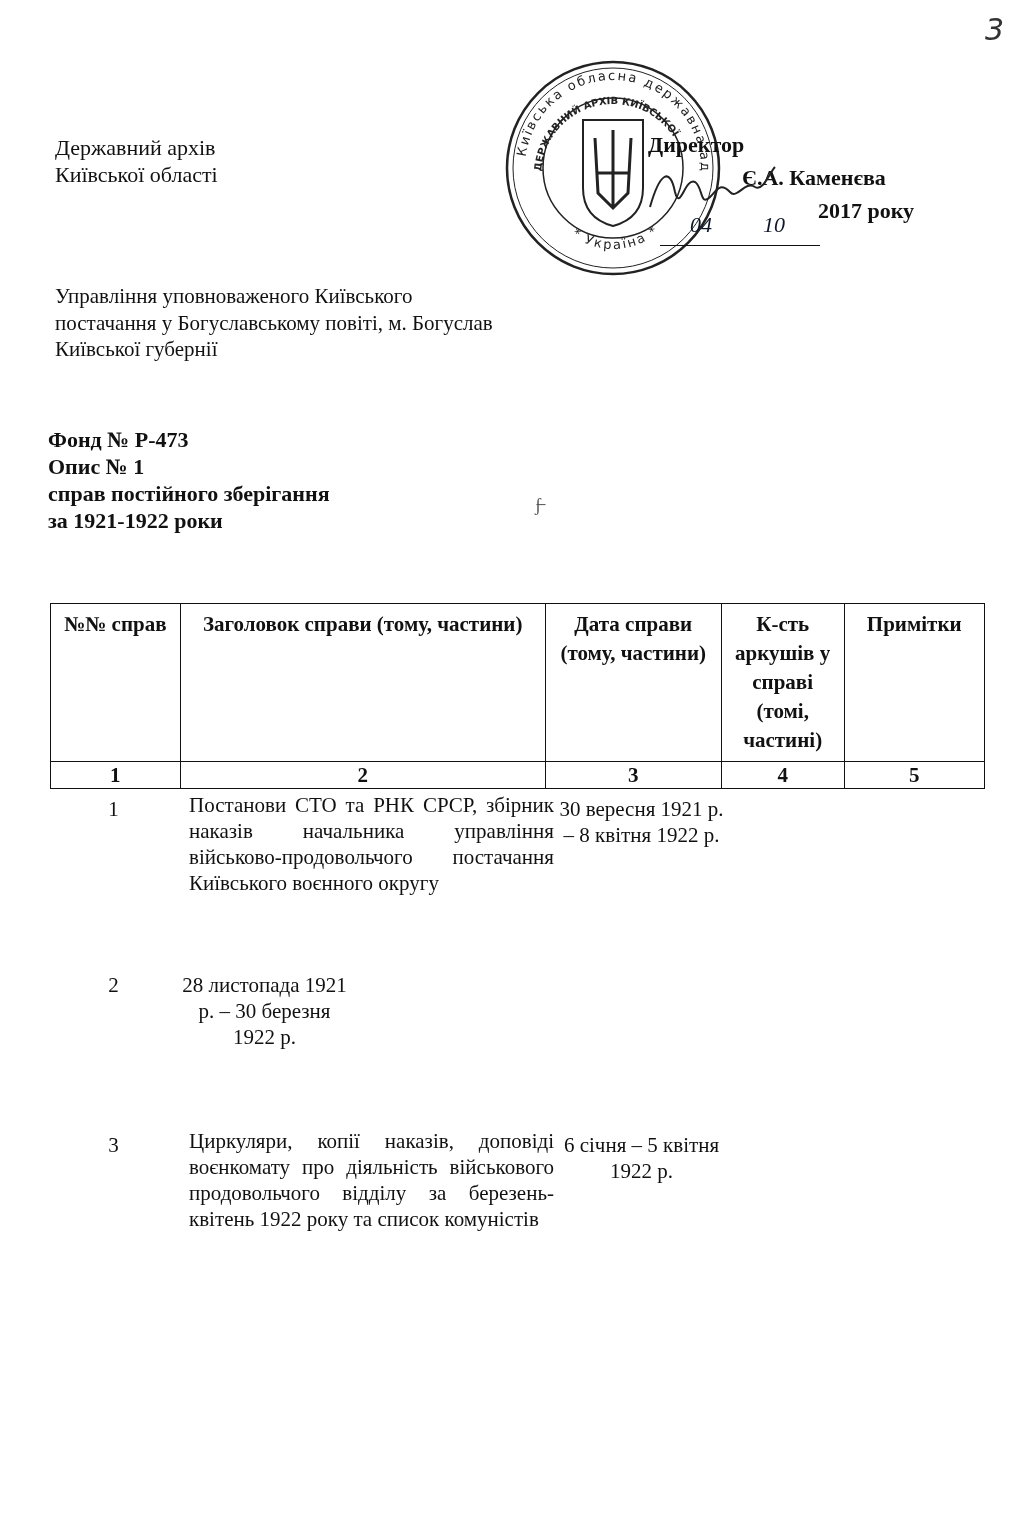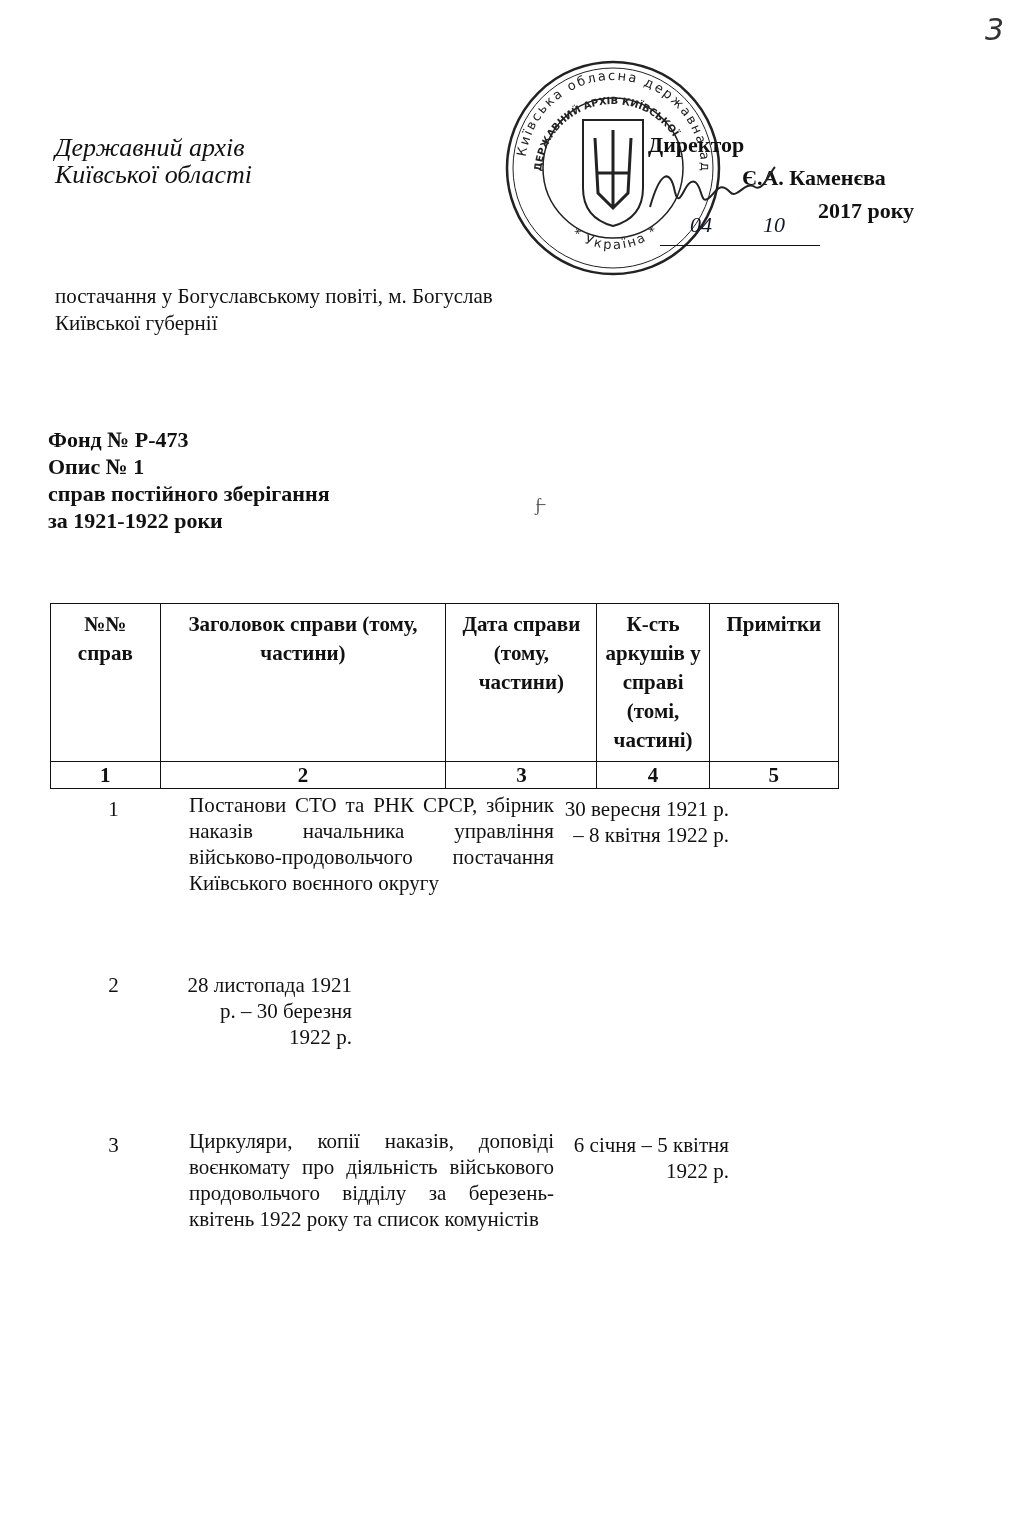--- a/index.html
+++ b/index.html
@@ -6,57 +6,57 @@
   body {
     width: 1024px; height: 1530px; position: relative; overflow: hidden;
     font-family: "Liberation Serif", "DejaVu Serif", serif;
     color: #111;
   }
   .abs { position: absolute; }
   .page-number {
     left: 985px; top: 12px; font-size: 30px; font-style: italic;
     font-family: "DejaVu Sans", sans-serif; font-weight: 300; color: #333;
   }
-  .archive-name { left: 55px; top: 134px; font-size: 26px; line-height: 27px; font-style: italic; }
+  .archive-name { left: 55px; top: 134px; font-size: 22px; line-height: 27px; }
   .approve { left: 648px; top: 128px; font-size: 22px; line-height: 33px; font-weight: bold; }
   .approve .line1 { display: block; }
   .approve .line2 { display: block; }
   .approve .line3 { display: block; margin-left: 94px; }
   .approve .line4 { display: block; margin-left: 170px; }
   .stamp {
     left: 503px; top: 58px; width: 220px; height: 220px;
   }
   .signature { left: 645px; top: 162px; width: 140px; height: 60px; }
   .sign-date { left: 690px; top: 212px; font-size: 22px; font-style: italic; color: #0f172a; }
   .sign-lines {
     left: 660px; top: 245px; width: 160px; border-top: 1px solid #111;
   }
   .org-name { left: 55px; top: 283px; font-size: 21px; line-height: 26.5px; }
   .fond-block { left: 48px; top: 426px; font-size: 22px; line-height: 27px; font-weight: bold; }
   .mark { left: 535px; top: 495px; font-size: 18px; color: #555; }
 
   table.inv {
-    position: absolute; left: 50px; top: 603px; width: 789px;
+    position: absolute; left: 50px; top: 603px; width: 935px;
     border-collapse: collapse; font-size: 21px;
   }
   table.inv th {
     border: 1.5px solid #111; font-weight: bold; vertical-align: top;
     text-align: center; padding: 6px 4px; line-height: 29px; height: 140px;
   }
   table.inv td.num {
     border: 1.5px solid #111; font-weight: bold; text-align: center;
     height: 26px; padding: 0; line-height: 26px;
   }
   .c1 { width: 127px; } .c2 { width: 381px; } .c3 { width: 175px; } .c4 { width: 117px; } .c5 { width: 135px; }
 
   .rows { position: absolute; left: 50px; top: 790px; width: 935px; font-size: 21px; line-height: 26px; }
   .row { position: relative; display: flex; }
   .row .r-num { width: 127px; text-align: center; padding-top: 6px; }
   .row .r-title { width: 365px; padding-left: 12px; text-align: justify; padding-top: 2px; }
-  .row .r-date { width: 175px; text-align: right; padding-top: 6px; }
+  .row .r-date { width: 175px; text-align: center; padding-top: 6px; }
   .row .r-sheets { width: 117px; }
   .row .r-notes { width: 135px; }
 </style>
 </head>
 <body>
 
 <div class="abs page-number">3</div>
 
 <div class="abs archive-name">
   <div>Державний архів</div>
@@ -95,20 +95,21 @@
   <path d="M 5,45 C 15,10 25,5 30,30 C 35,50 40,15 50,20 C 58,25 55,45 65,35 C 72,28 75,20 85,30 C 92,38 100,18 110,25 C 118,30 125,10 130,5" fill="none" stroke="#222" stroke-width="2"></path>
 </svg>
 <div class="abs sign-date">
   <span>04</span>
   <span style="display:inline-block;width:40px"></span>
   <span>10</span>
 </div>
 <div class="abs sign-lines"></div>
 
 <div class="abs org-name">
+  <div>Управління уповноваженого Київського</div>
   <div>постачання у Богуславському повіті, м. Богуслав</div>
   <div>Київської губернії</div>
 </div>
 
 <div class="abs fond-block">
   <div>Фонд № Р-473</div>
   <div>Опис № 1</div>
   <div>справ постійного зберігання</div>
   <div>за 1921-1922 роки</div>
 </div>

